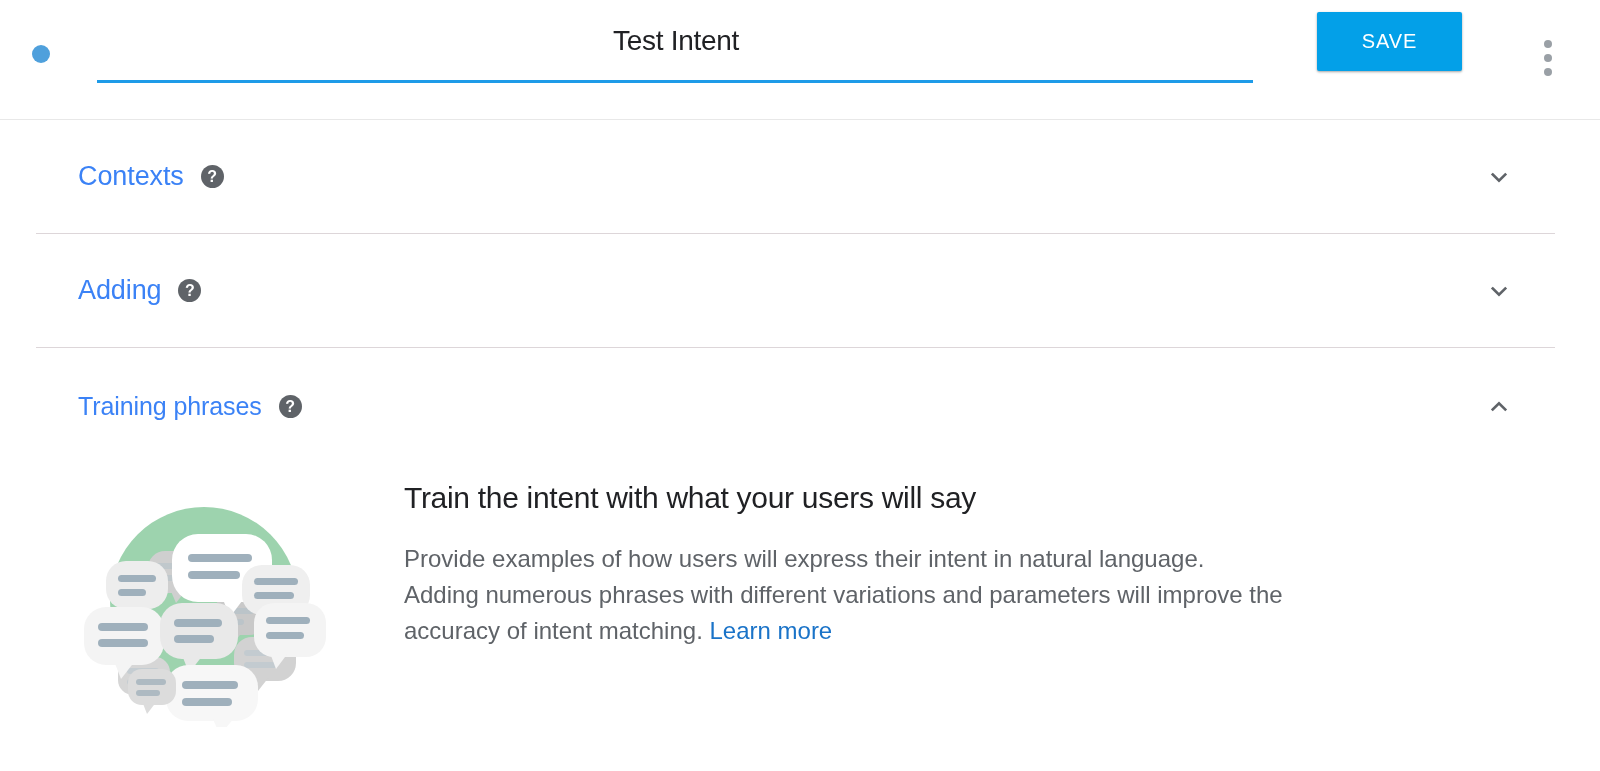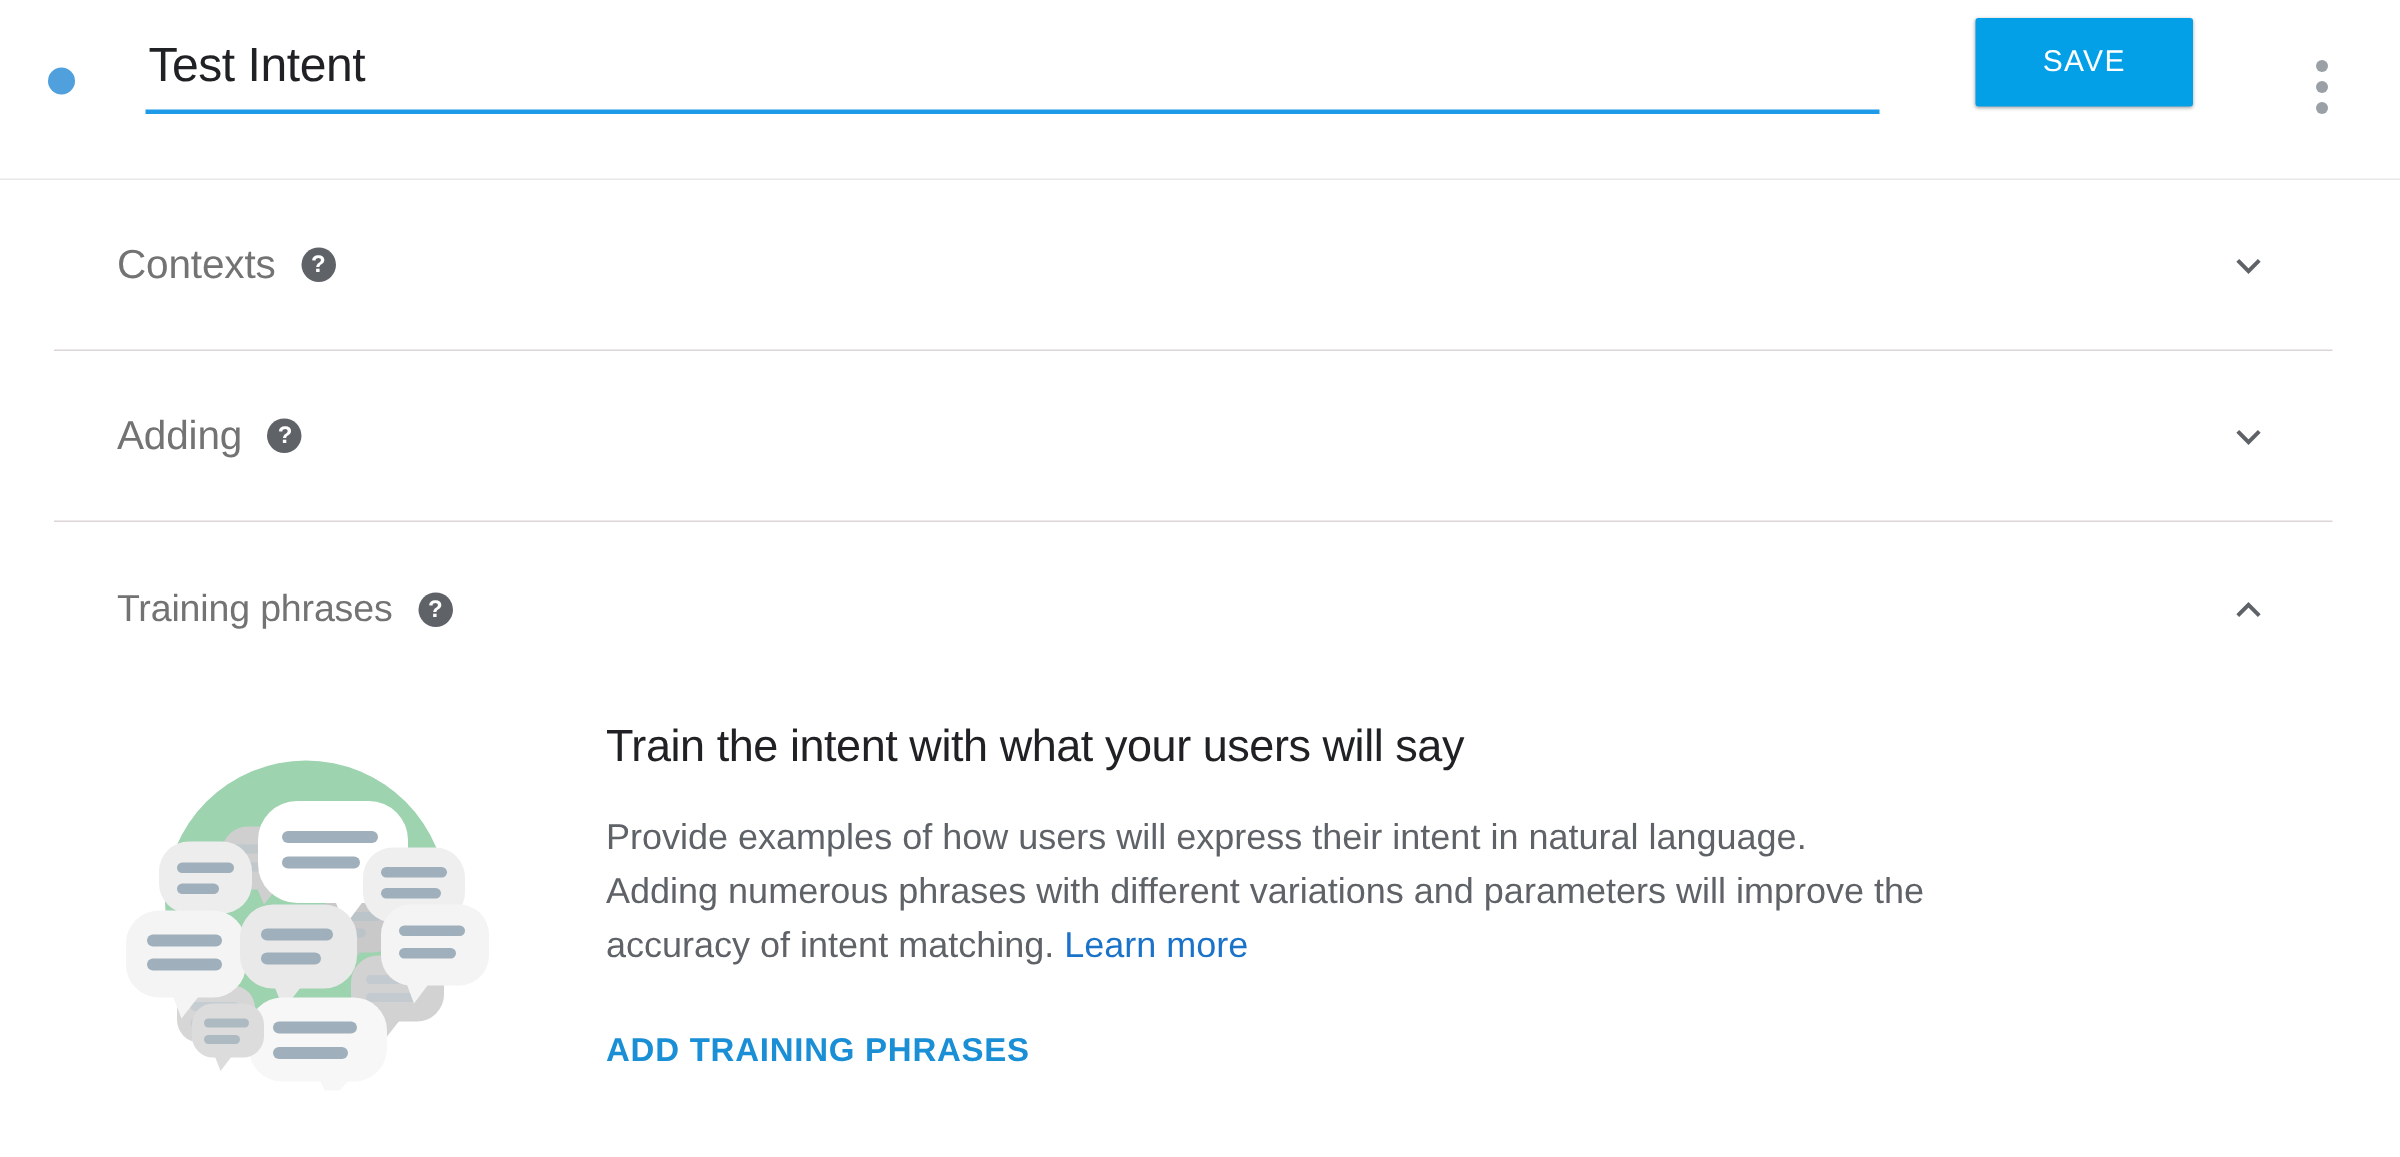--- a/index.html
+++ b/index.html
@@ -38,27 +38,28 @@
     left: 97px;
     top: 23px;
     width: 1156px;
   }
   #intent-title {
     width: 100%;
     border: none;
     outline: none;
     border-bottom: 3px solid #1E9BE8;
     font-family: "Liberation Sans", sans-serif;
-    font-size: 32px;
+    font-size: 28px;
     line-height: 1.25;
     font-weight: 400;
     color: #202124;
-    padding: 0 0 10px 2px;
+    padding: 0 0 22px 2px;
     background: transparent;
     letter-spacing: -0.3px;
+    text-align: center;
   }
   #save-button {
     position: absolute;
     left: 1317px;
     top: 12px;
     width: 145px;
     height: 59px;
     background: #03A0E8;
     color: #ffffff;
     border: none;
@@ -106,21 +107,21 @@
     height: 113px;
     padding-left: 78px;
     cursor: pointer;
   }
   .section-header.training {
     height: 117px;
   }
   .section-title {
     font-size: 27px;
     font-weight: 400;
-    color: #737373;
+    color: #3b82f6;
     letter-spacing: -0.1px;
   }
   .section-title.small {
     font-size: 25px;
   }
   .help-icon {
     margin-left: 17px;
     width: 23px;
     height: 23px;
     border-radius: 50%;
@@ -357,17 +358,16 @@
         </g>
       </svg>
 
       <div id="empty-copy">
         <h2 id="empty-heading">Train the intent with what your users will say</h2>
 
         <p id="empty-desc">
           <span>Provide examples of how users will express their intent in natural language. Adding numerous phrases with different variations and parameters will improve the accuracy of intent matching. </span><a id="learn-more-link" href="#">Learn more</a>
         </p>
 
-        <button id="add-training-phrases">ADD TRAINING PHRASES</button>
       </div>
     </div>
   </div>
 </div>
 
 </body></html>

